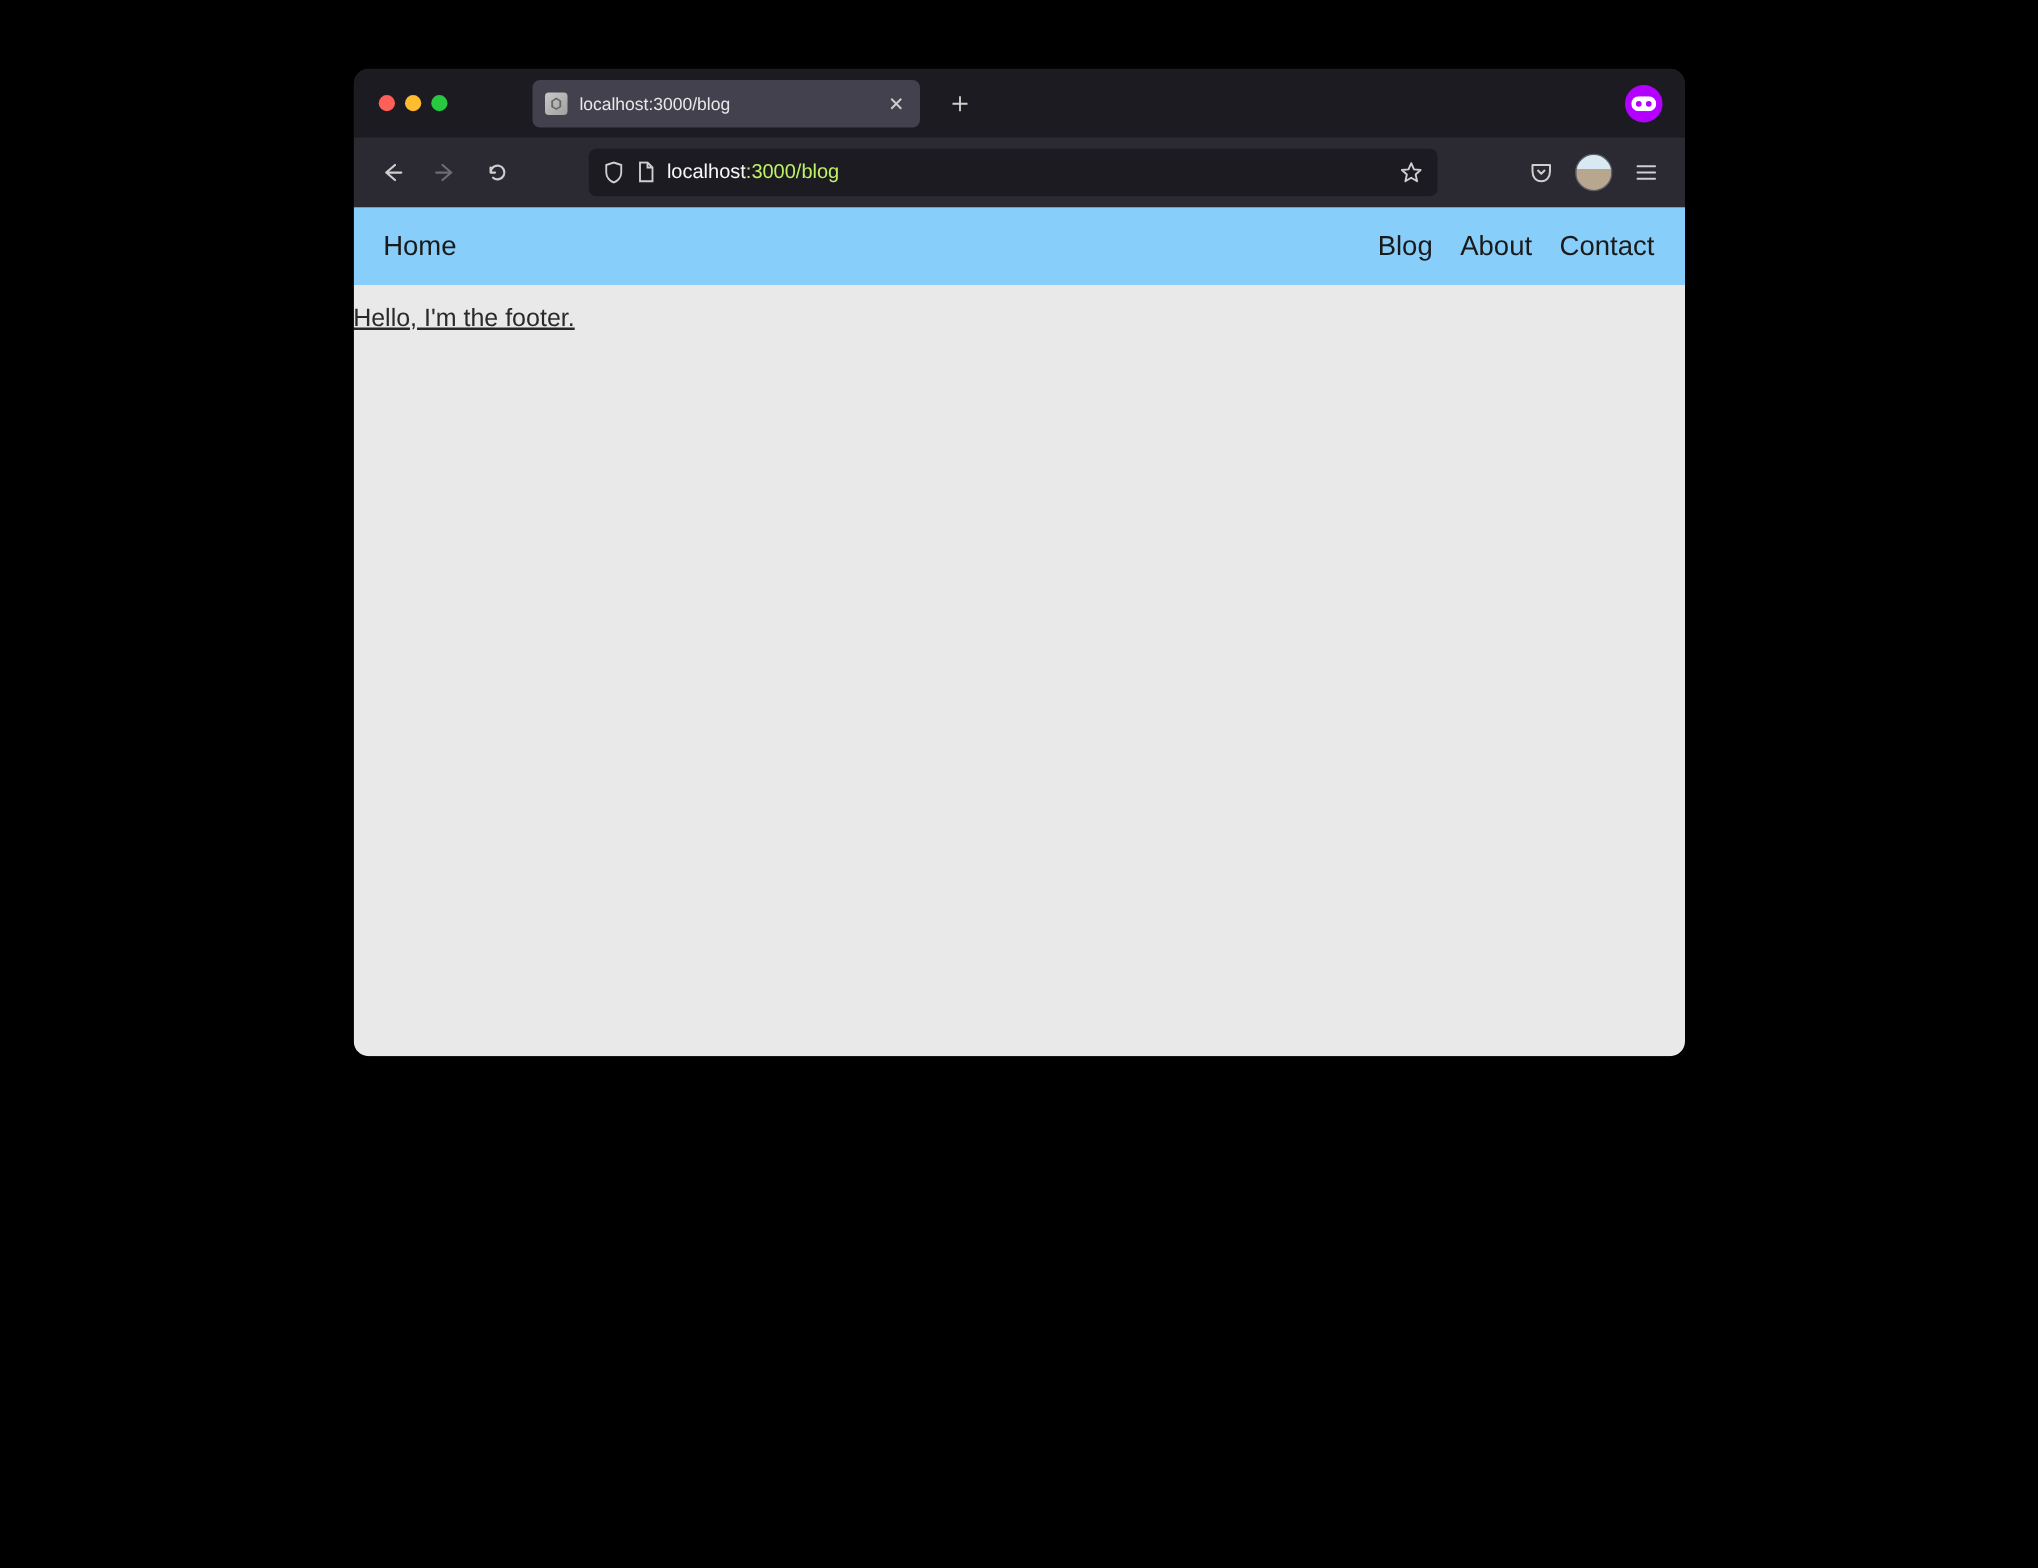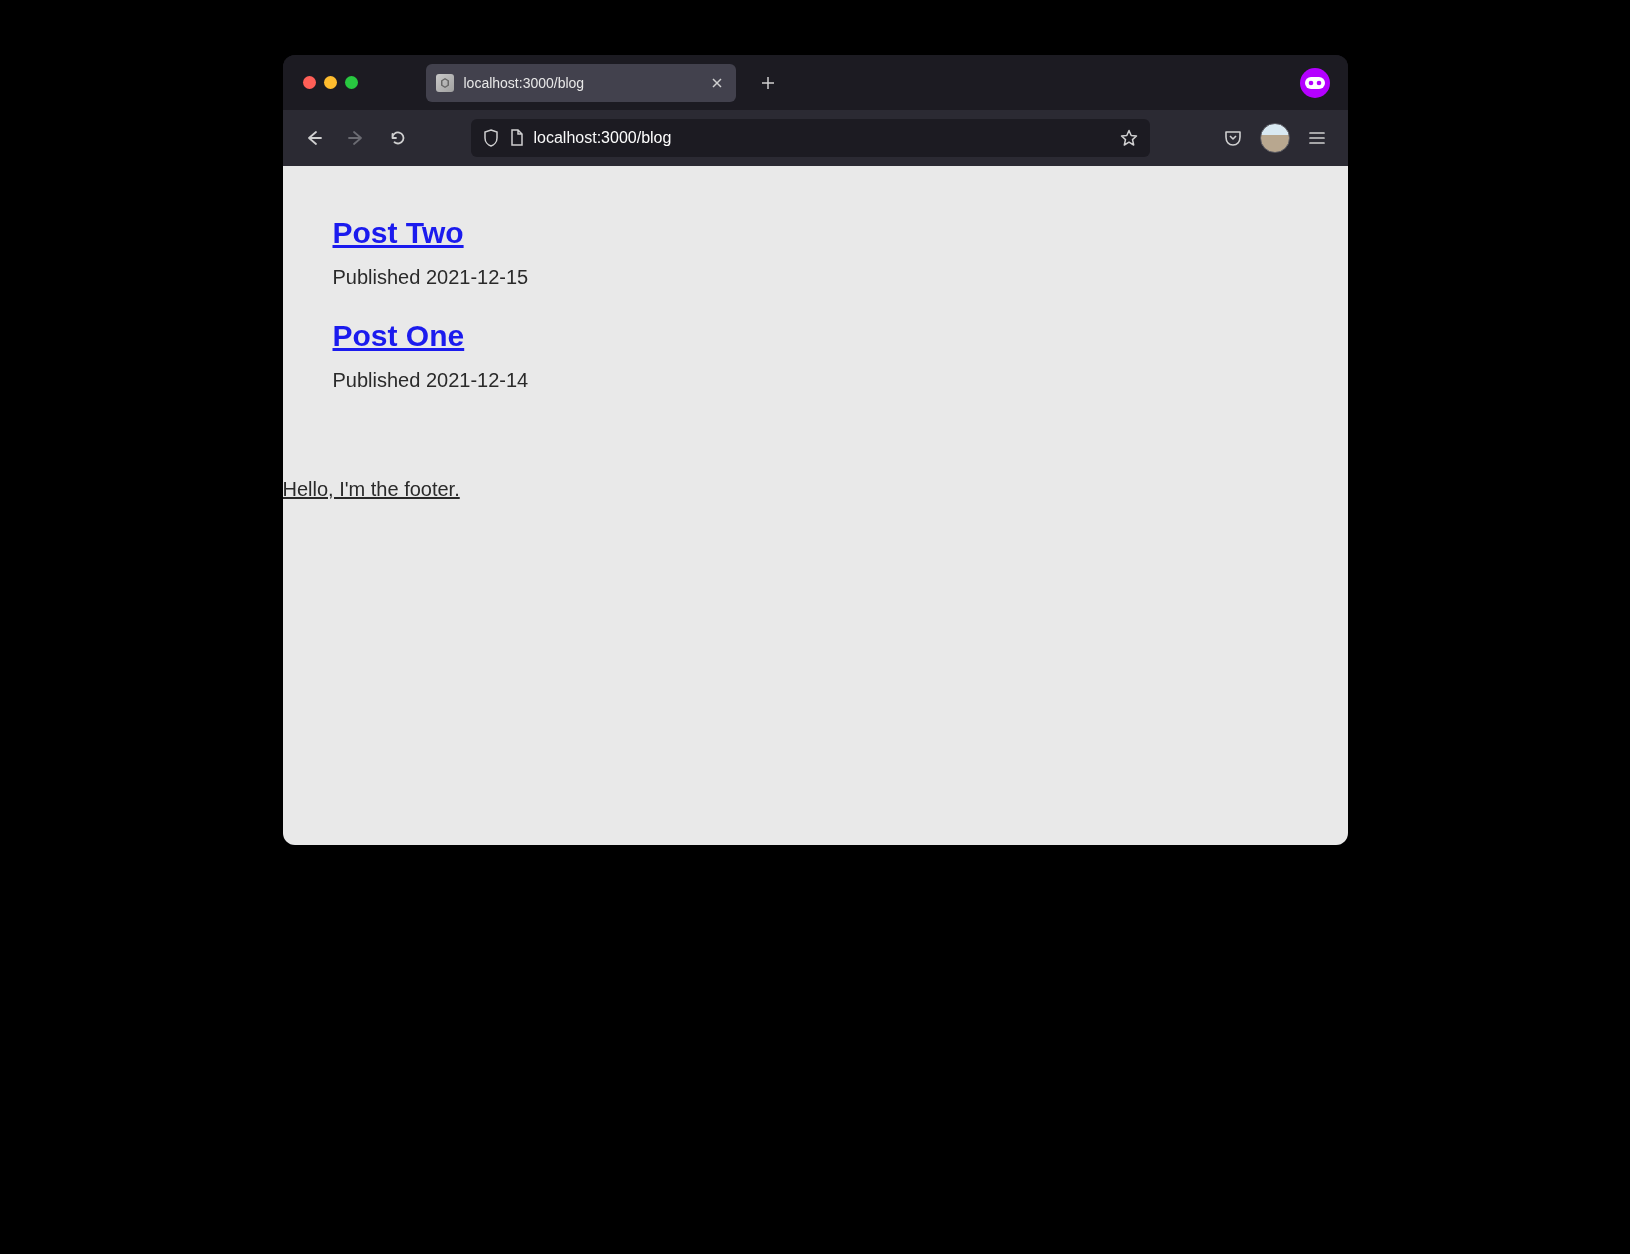--- a/index.html
+++ b/index.html
@@ -163,21 +163,21 @@
       align-items: center;
     }
 
     .url-text {
       flex: 1;
       color: #cfcfd0;
       font-size: 16px;
       display: flex;
     }
     .url-host { color: #f8f8f8; }
-    .url-path { color: #ffffff; }
+    .url-path { color: #bef264; }
 
     .bookmark-star {
       color: #cfcfd0;
       cursor: pointer;
     }
 
     .toolbar-right {
       display: flex;
       align-items: center;
       gap: 4px;
@@ -345,31 +345,26 @@
       <div class="nav-btn">
         <svg width="16" height="14" viewBox="0 0 16 14">
             <path stroke="#cfcfd0" stroke-width="1.7" stroke-linecap="round" d="M1 2 L15 2 M1 7 L15 7 M1 12 L15 12"></path>
           </svg>
       </div>
     </div>
   </div>
 
   <div class="viewport">
 
-
-    <div class="site-main">
-
-      <div class="post">
-        <a href="#" class="post-title">Post Two</a>
-        <div class="post-date"><span>Published </span><span>2021-12-15</span></div>
-      </div>
-
-      <div class="post">
-        <a href="#" class="post-title">Post One</a>
-        <div class="post-date"><span>Published </span><span>2021-12-14</span></div>
-      </div>
-
-    </div>
+    <div class="site-header">
+      <a href="#">Home</a>
+      <nav class="site-nav">
+        <a href="#">Blog</a>
+        <a href="#">About</a>
+        <a href="#">Contact</a>
+      </nav>
+    </div>
+
 
     <div class="site-footer">Hello, I'm the footer.</div>
 
   </div>
 </div>
 
 </body></html>

